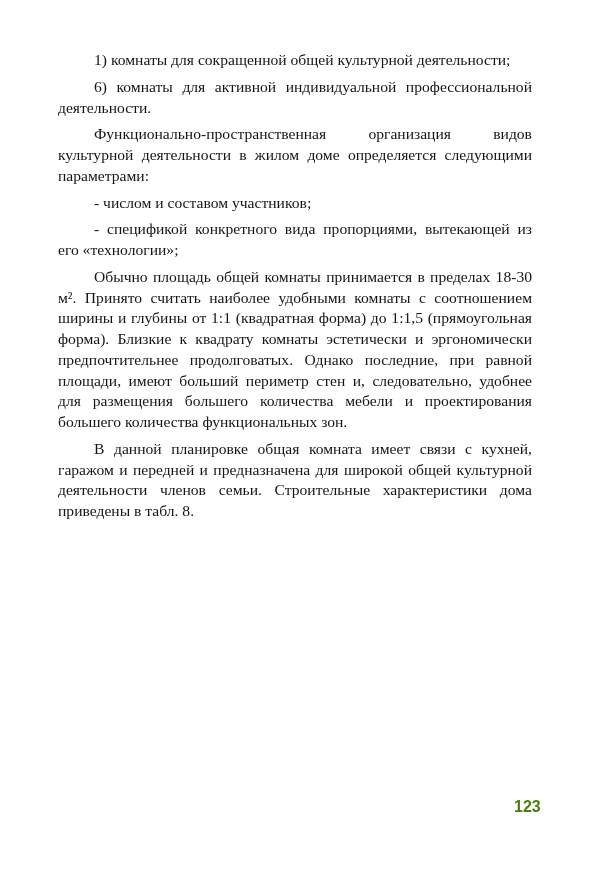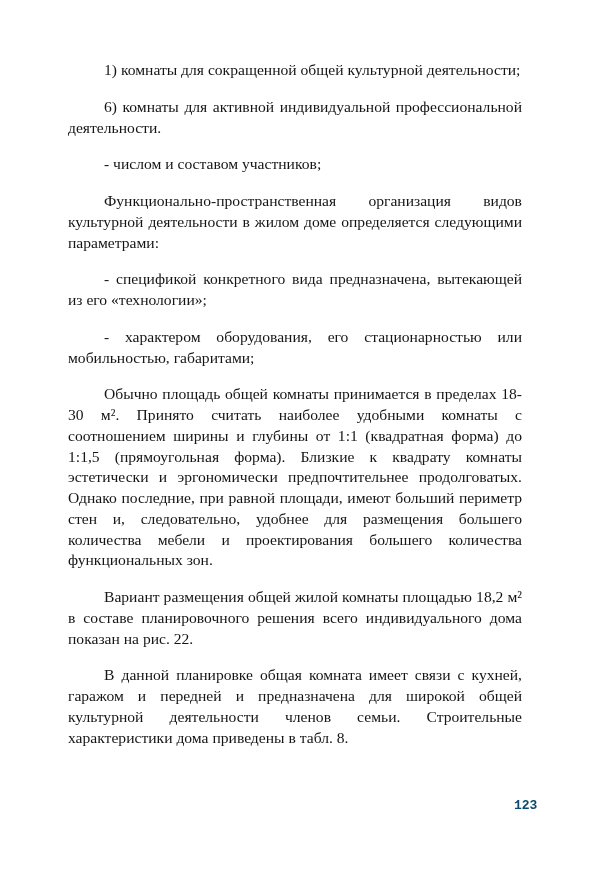--- a/index.html
+++ b/index.html
@@ -17,44 +17,42 @@
       position: absolute;
       left: 52px;
       top: 44px;
       width: 486px;
       font-family: "Liberation Serif", "DejaVu Serif", serif;
       font-size: 15.6px;
       line-height: 20.75px;
       color: #151515;
     }
     .para {
-      margin: 16px;
+      margin: 6px;
       text-align: justify;
       text-indent: 36px;
       hyphens: none;
       font-family: Liberation Serif, serif;
     }
     .page-number {
       position: absolute;
       left: 514px;
       top: 798px;
-      font-family: Liberation Mono, monospace;
-      font-size: 13px;
+      font-family: Liberation Sans, sans-serif;
+      font-size: 16px;
       font-weight: bold;
-      color: #0c4a6e;
+      color: #4d7c0f;
     }
   </style>
 </head>
 <body>
 
 <div class="page">
   <p class="para">1) комнаты для сокращенной общей культурной деятельности;</p>
   <p class="para">6) комнаты для активной индивидуальной профессиональной деятельности.</p>
+  <p class="para">Функционально-пространственная организация видов культурной деятельности в жилом доме определяется следующими параметрами:</p>
   <p class="para">- числом и составом участников;</p>
-  <p class="para">Функционально-пространственная организация видов культурной деятельности в жилом доме определяется следующими параметрами:</p>
-  <p class="para">- спецификой конкретного вида предназначена, вытекающей из его «технологии»;</p>
-  <p class="para">- характером оборудования, его стационарностью или мобильностью, габаритами;</p>
+  <p class="para">- спецификой конкретного вида пропорциями, вытекающей из его «технологии»;</p>
   <p class="para">Обычно площадь общей комнаты принимается в пределах 18-30 м². Принято считать наиболее удобными комнаты с соотношением ширины и глубины от 1:1 (квадратная форма) до 1:1,5 (прямоугольная форма). Близкие к квадрату комнаты эстетически и эргономически предпочтительнее продолговатых. Однако последние, при равной площади, имеют больший периметр стен и, следовательно, удобнее для размещения большего количества мебели и проектирования большего количества функциональных зон.</p>
-  <p class="para">Вариант размещения общей жилой комнаты площадью 18,2 м² в составе планировочного решения всего индивидуального дома показан на рис. 22.</p>
   <p class="para">В данной планировке общая комната имеет связи с кухней, гаражом и передней и предназначена для широкой общей культурной деятельности членов семьи. Строительные характеристики дома приведены в табл. 8.</p>
 </div>
 
 <div class="page-number">123</div>
 
 </body></html>

